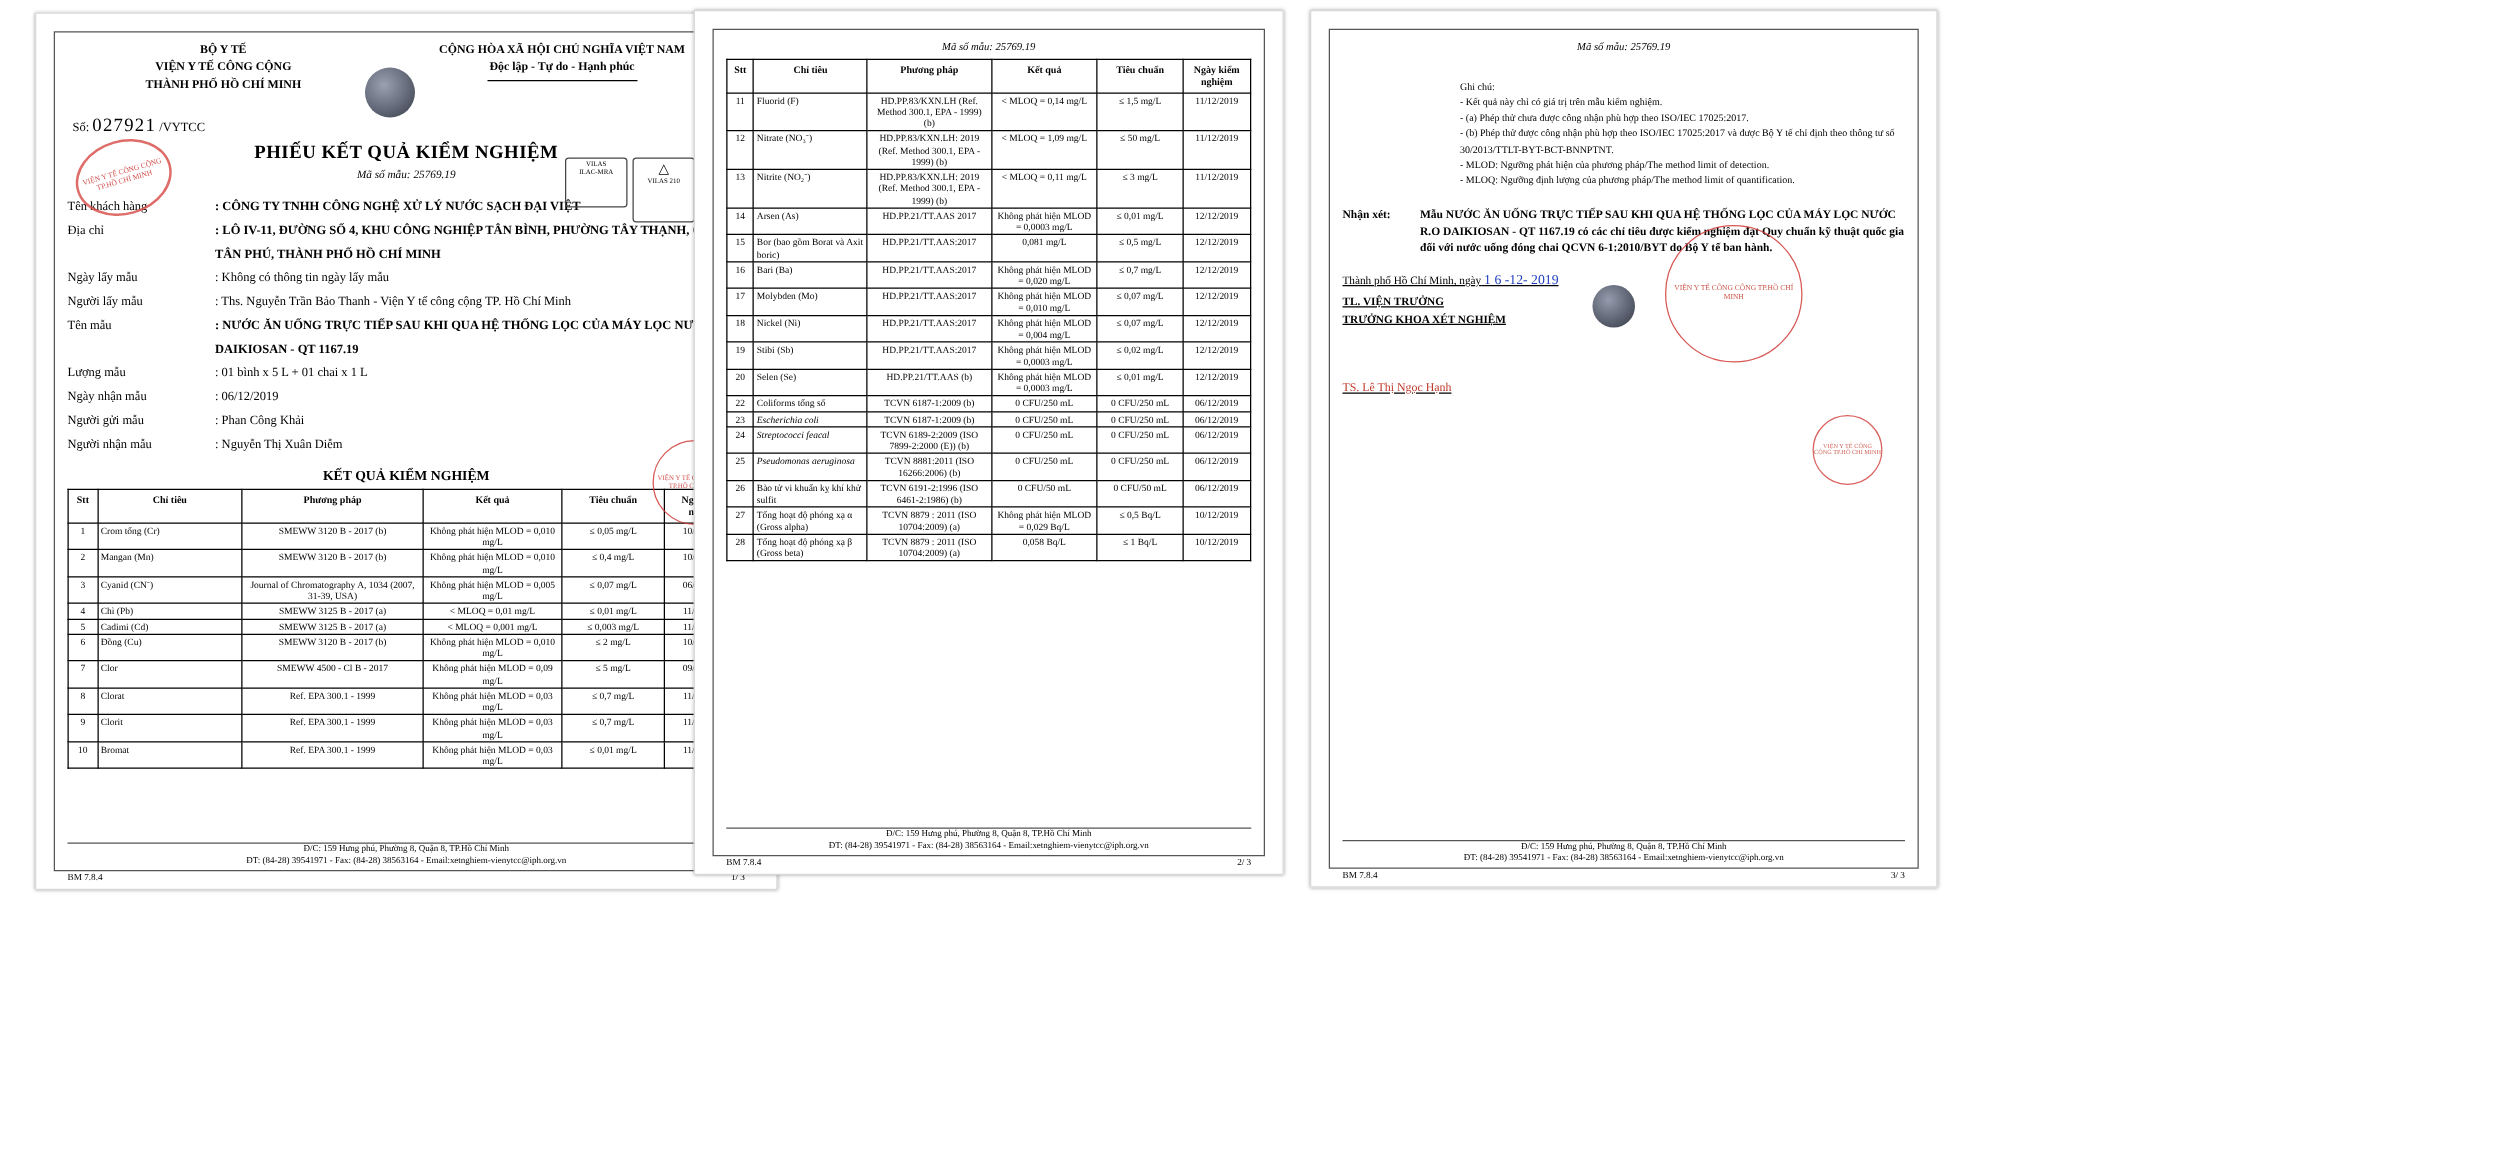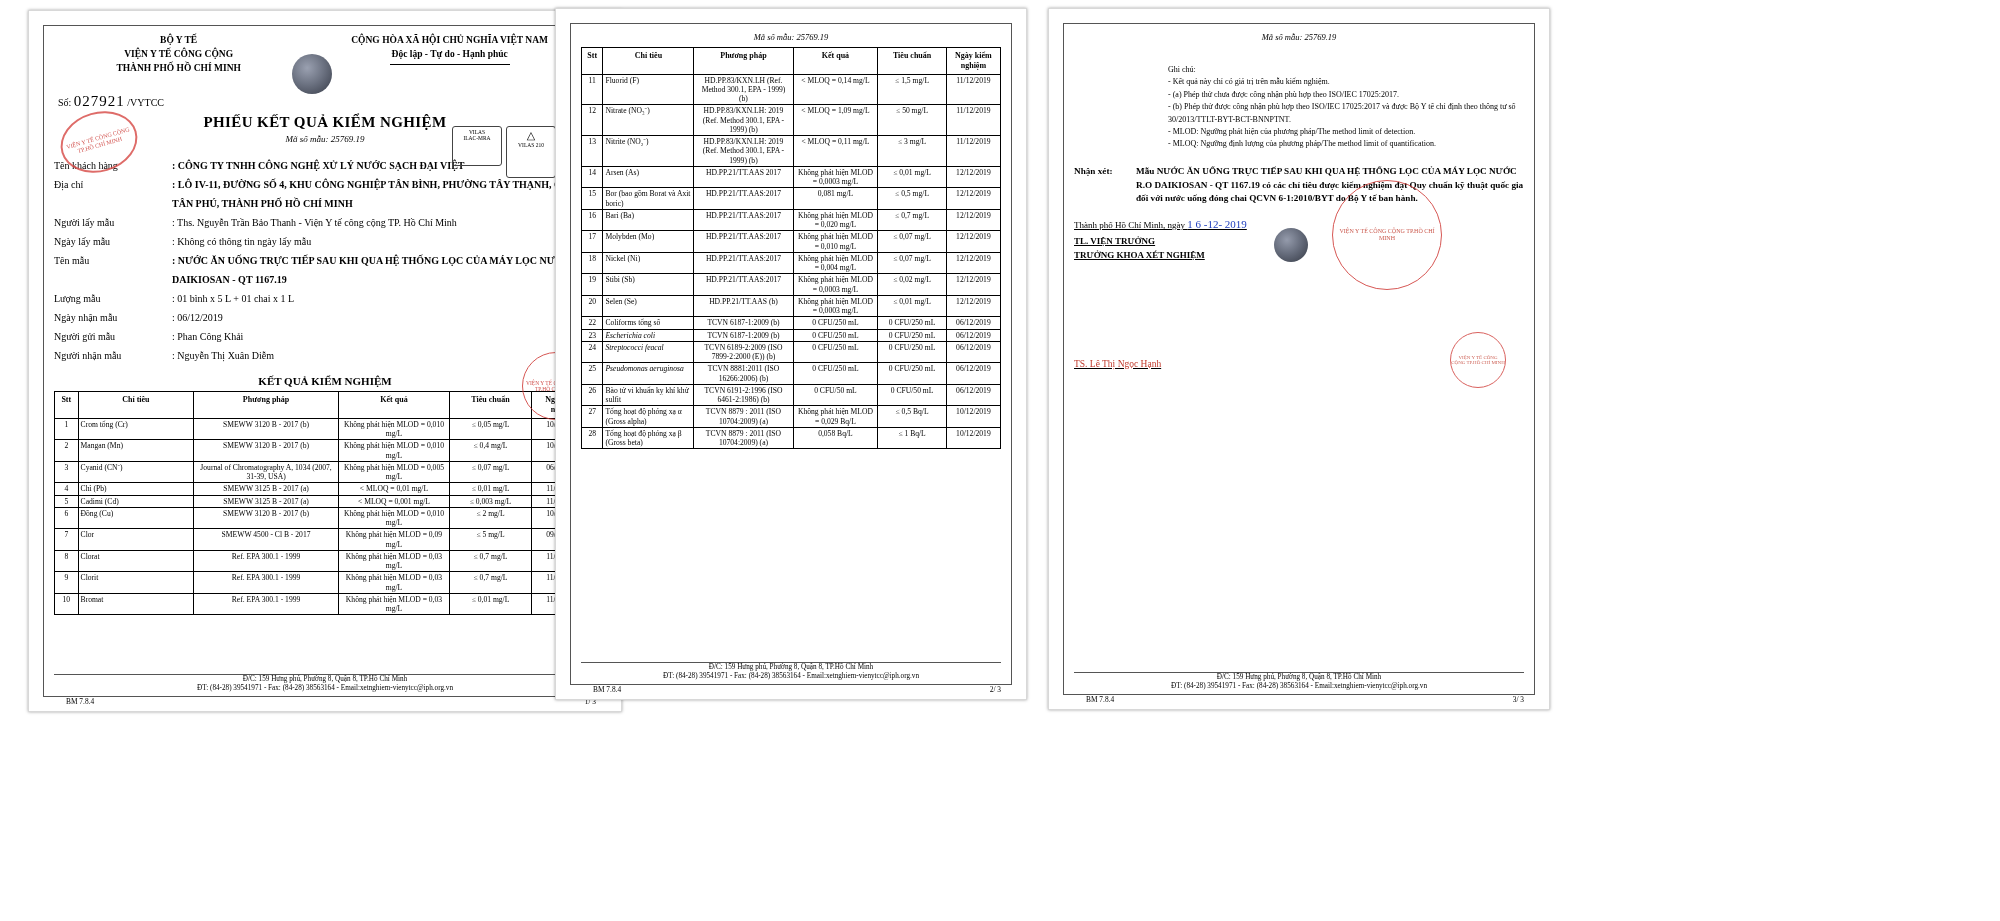--- a/index.html
+++ b/index.html
@@ -52,32 +52,32 @@
   table.t th{text-align:center;font-weight:bold;font-size:8px;padding:3px 2px;}
   .c{text-align:center;}
   .i{font-style:italic;}
   .no{width:16px;text-align:center;}
 
   .masomau{text-align:center;font-style:italic;font-size:8.5px;margin-bottom:5px;}
 
   
   .foot{position:absolute;left:10px;right:10px;bottom:2px;font-size:7.2px;}
   .foot .line{text-align:center;line-height:1.35;}
-  .foot .bm{position:absolute;left:12px;bottom:-12px;font-size:7.4px;}
+  .foot .bm{position:absolute;left:0;bottom:-12px;font-size:7.4px;}
   .foot .pg{position:absolute;right:0;bottom:-12px;font-size:7.4px;}
   .footline{border-top:1px solid #555;margin-top:2px;}
 
   
   .p3note{font-size:8px;line-height:1.55;margin-left:36px;}
   .p3nx{display:flex;margin-top:14px;font-size:9.2px;line-height:1.5;}
   .p3nx .lab2{flex:0 0 62px;font-weight:bold;}
   .p3nx .txt{flex:1;font-weight:bold;}
   .p3sign{margin-top:10px;text-align:left;font-size:9px;line-height:1.6;text-decoration:underline;}
   .handdate{color:#1f3fbf;font-family:"Liberation Serif",serif;font-size:11px;}
-  .signname{color:#c0392b;font-size:9.5px;margin-top:94px;}
+  .signname{color:#c0392b;font-size:9.5px;margin-top:41px;}
   .seal3{position:absolute;left:200px;top:196px;width:34px;height:34px;border-radius:50%;
     background:radial-gradient(circle at 38% 35%, #8b92a4 0%, #5a6172 45%, #383e4c 78%, #272c36 100%);opacity:.92;}
   .stamp3{position:absolute;left:258px;top:148px;width:108px;height:108px;border:1.8px solid #cf3a36;border-radius:50%;
     color:#c0392b;font-size:6px;display:flex;align-items:center;justify-content:center;text-align:center;line-height:1.25;opacity:.85;}
   .stamp3b{position:absolute;right:18px;top:300px;width:54px;height:54px;border:1.4px solid #cf3a36;border-radius:50%;
     color:#c0392b;font-size:5px;display:flex;align-items:center;justify-content:center;text-align:center;opacity:.8;}
 </style>
 </head>
 <body>
 
@@ -128,26 +128,26 @@
         <div class="info">
           <div class="irow">
             <div class="ilab">Tên khách hàng</div>
             <div class="ival">: CÔNG TY TNHH CÔNG NGHỆ XỬ LÝ NƯỚC SẠCH ĐẠI VIỆT</div>
           </div>
           <div class="irow">
             <div class="ilab">Địa chỉ</div>
             <div class="ival">: LÔ IV-11, ĐƯỜNG SỐ 4, KHU CÔNG NGHIỆP TÂN BÌNH, PHƯỜNG TÂY THẠNH, QUẬN TÂN PHÚ, THÀNH PHỐ HỒ CHÍ MINH</div>
           </div>
           <div class="irow">
+            <div class="ilab">Ngày lấy mẫu</div>
+            <div class="ival normal">: Không có thông tin ngày lấy mẫu</div>
+          </div>
+          <div class="irow">
             <div class="ilab">Người lấy mẫu</div>
             <div class="ival normal">: Ths. Nguyễn Trần Bảo Thanh - Viện Y tế công cộng TP. Hồ Chí Minh</div>
-          </div>
-          <div class="irow">
-            <div class="ilab">Ngày lấy mẫu</div>
-            <div class="ival normal">: Không có thông tin ngày lấy mẫu</div>
           </div>
           <div class="irow">
             <div class="ilab">Tên mẫu</div>
             <div class="ival">: NƯỚC ĂN UỐNG TRỰC TIẾP SAU KHI QUA HỆ THỐNG LỌC CỦA MÁY LỌC NƯỚC R.O DAIKIOSAN - QT 1167.19</div>
           </div>
           <div class="irow">
             <div class="ilab">Lượng mẫu</div>
             <div class="ival normal">: 01 bình x 5 L + 01 chai x 1 L</div>
           </div>
           <div class="irow">

